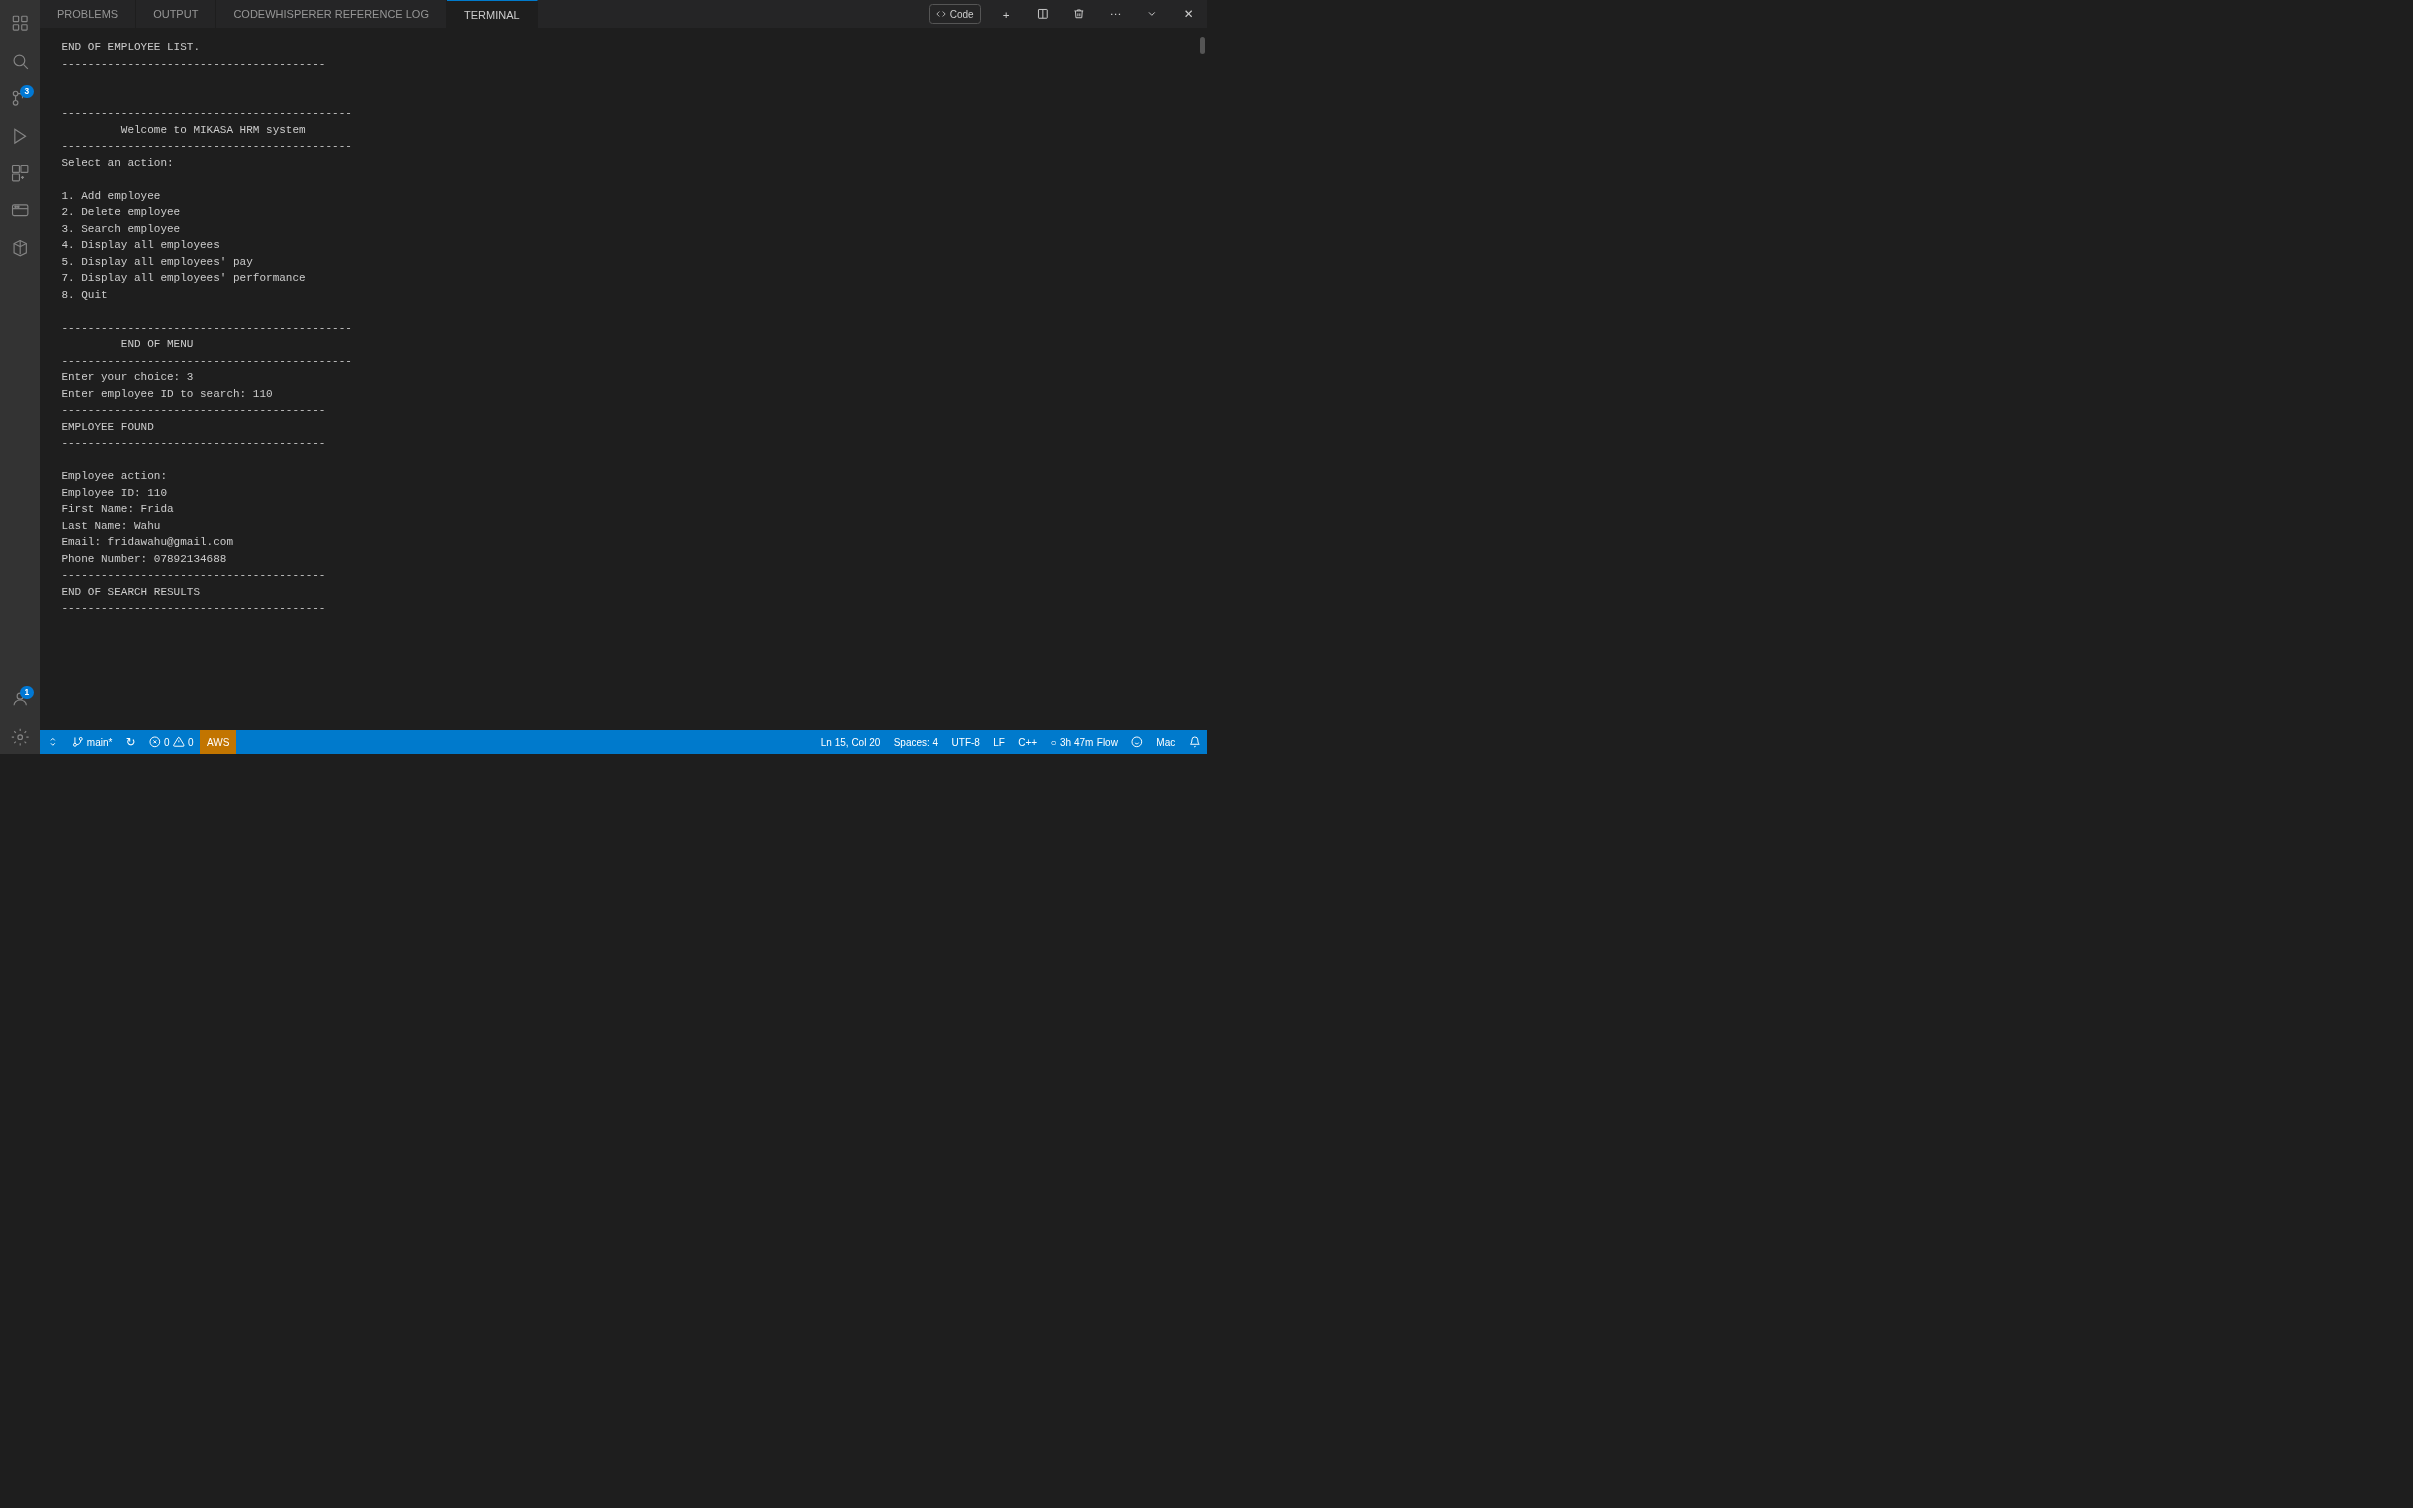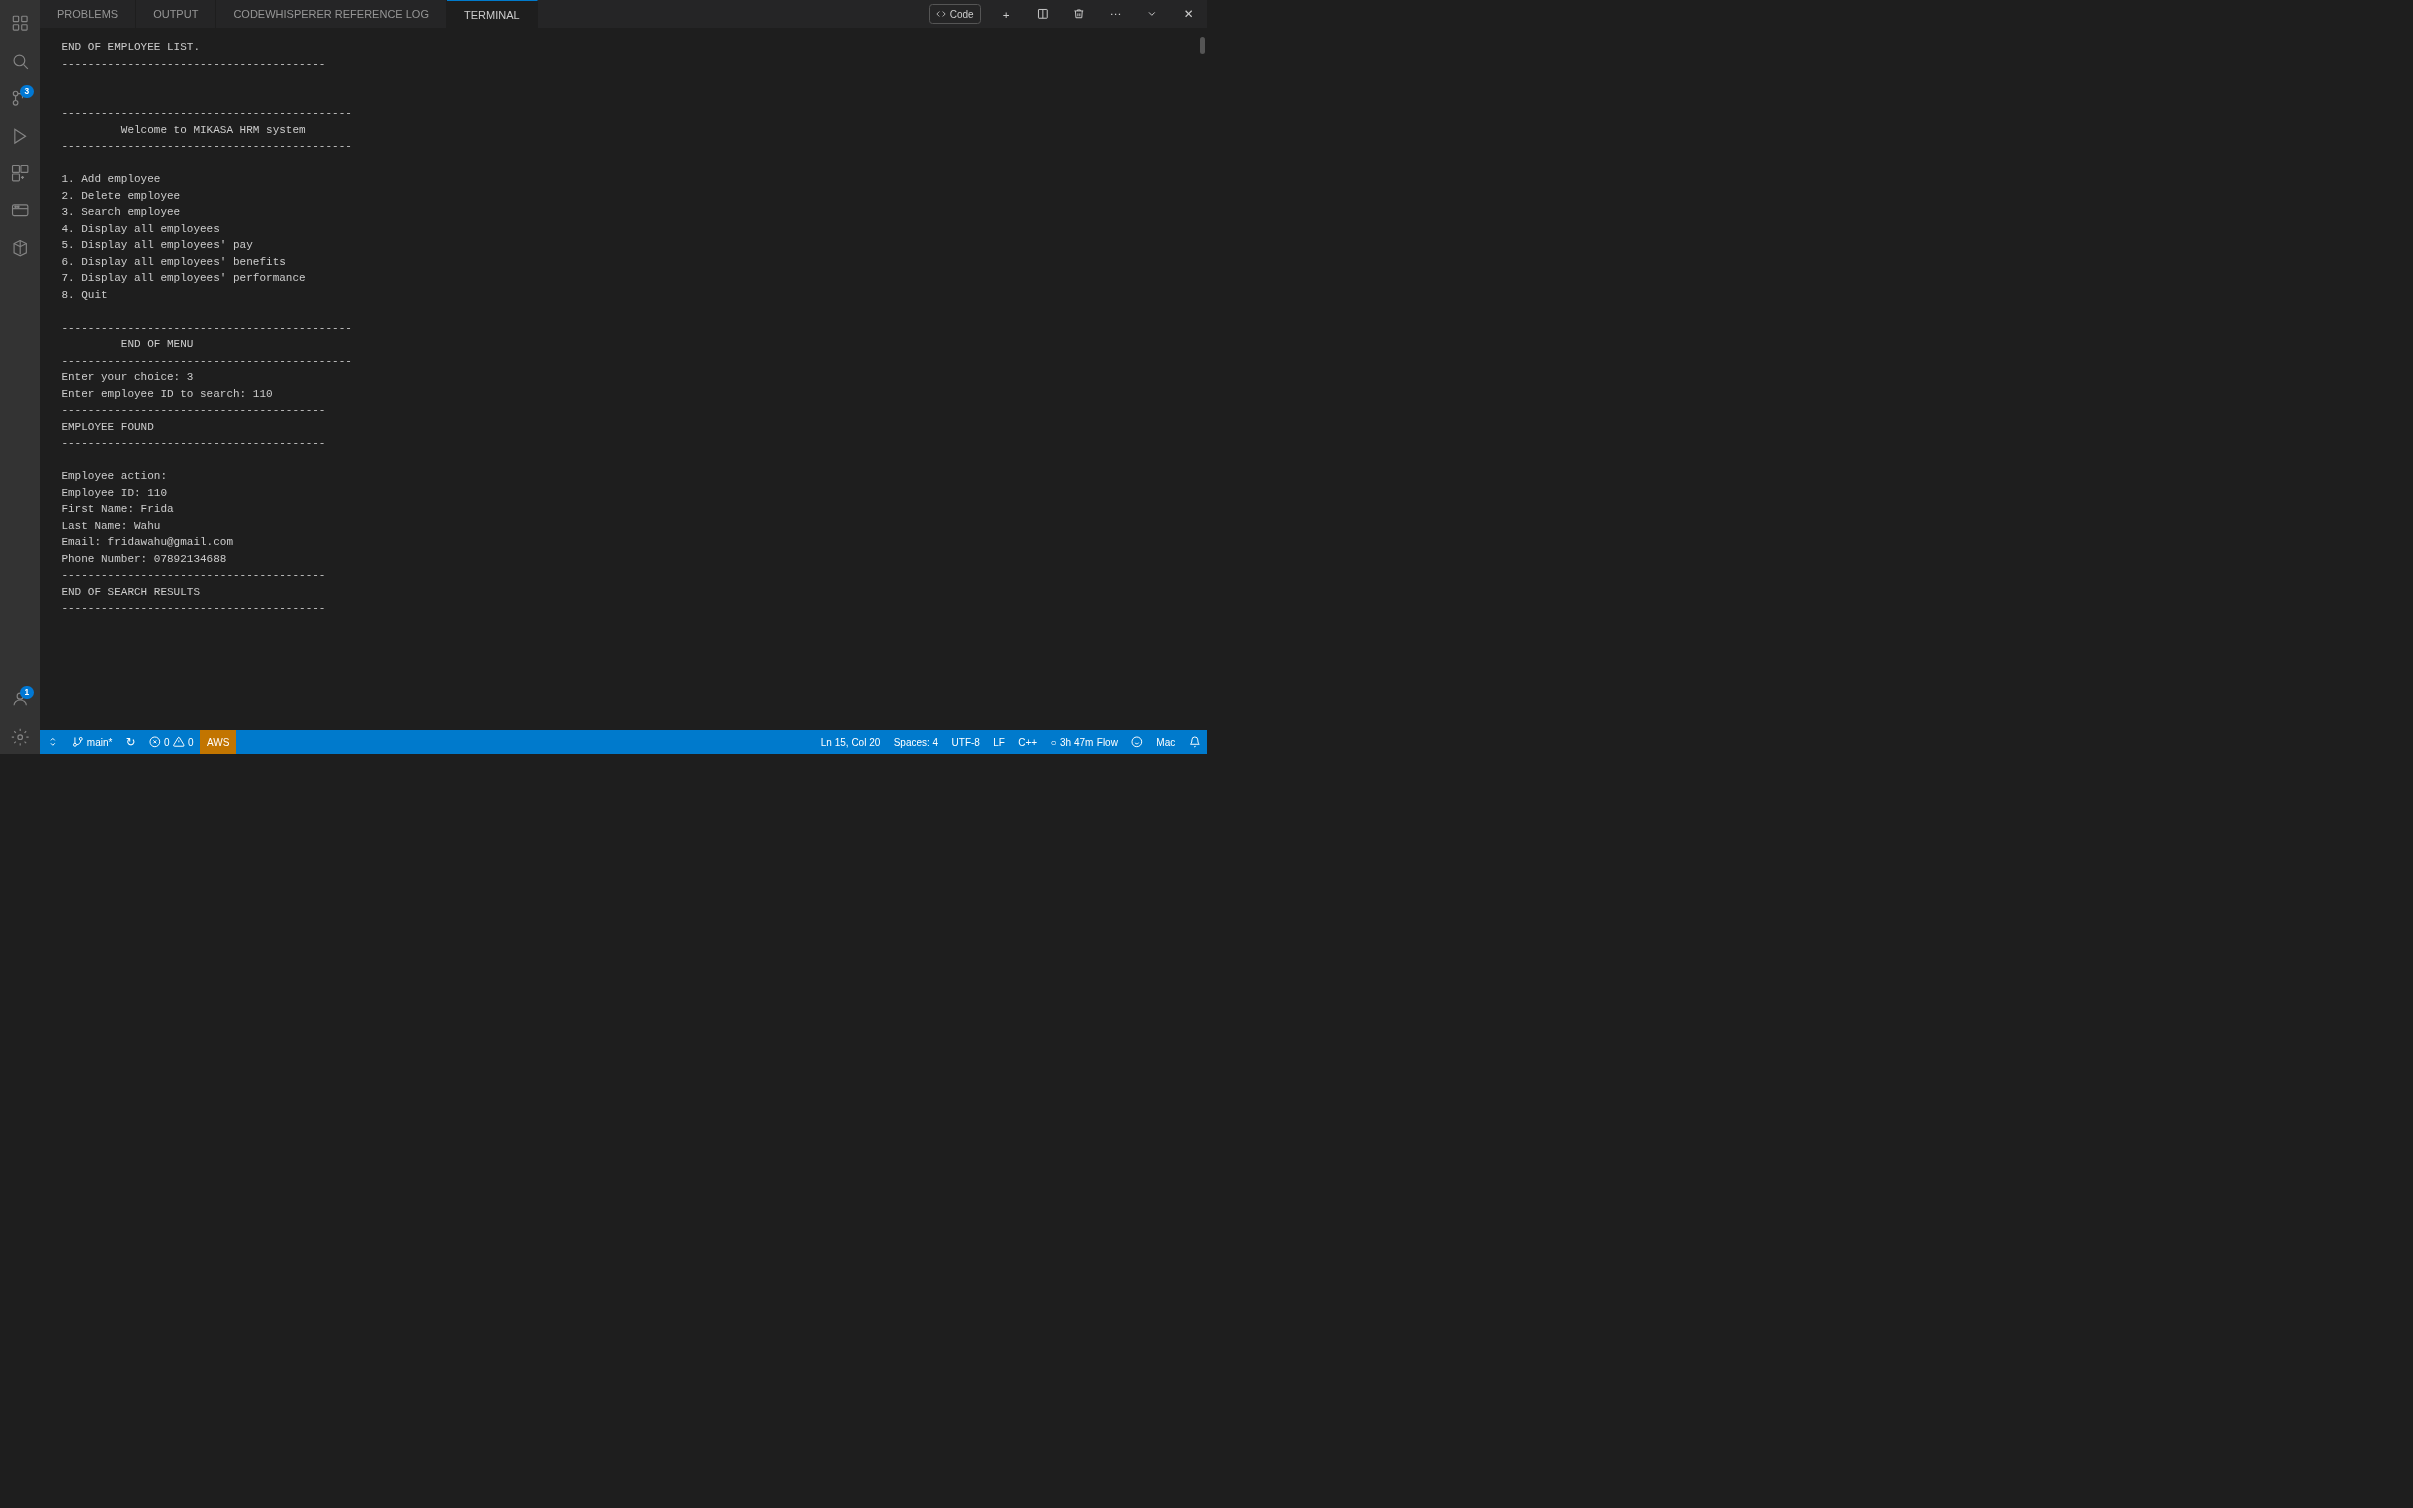--- a/index.html
+++ b/index.html
@@ -354,27 +354,27 @@
 
   <div style="display:flex; flex:1; overflow:hidden;">
     <div class="terminal-area" id="terminal-output">
     <div class="terminal-line">END OF EMPLOYEE LIST.</div>
         <div class="terminal-line">----------------------------------------</div>
         <div class="terminal-line">&nbsp;</div>
         <div class="terminal-line">&nbsp;</div>
         <div class="terminal-line">--------------------------------------------</div>
         <div class="terminal-line">         Welcome to MIKASA HRM system</div>
         <div class="terminal-line">--------------------------------------------</div>
+        <div class="terminal-line">Select an action:</div>
         <div class="terminal-line">&nbsp;</div>
         <div class="terminal-line">1. Add employee</div>
         <div class="terminal-line">2. Delete employee</div>
         <div class="terminal-line">3. Search employee</div>
         <div class="terminal-line">4. Display all employees</div>
         <div class="terminal-line">5. Display all employees' pay</div>
-        <div class="terminal-line">6. Display all employees' benefits</div>
         <div class="terminal-line">7. Display all employees' performance</div>
         <div class="terminal-line">8. Quit</div>
         <div class="terminal-line">&nbsp;</div>
         <div class="terminal-line">--------------------------------------------</div>
         <div class="terminal-line">         END OF MENU</div>
         <div class="terminal-line">--------------------------------------------</div>
         <div class="terminal-line">Enter your choice: 3</div>
         <div class="terminal-line">Enter employee ID to search: 110</div>
         <div class="terminal-line">----------------------------------------</div>
         <div class="terminal-line">EMPLOYEE FOUND</div>

